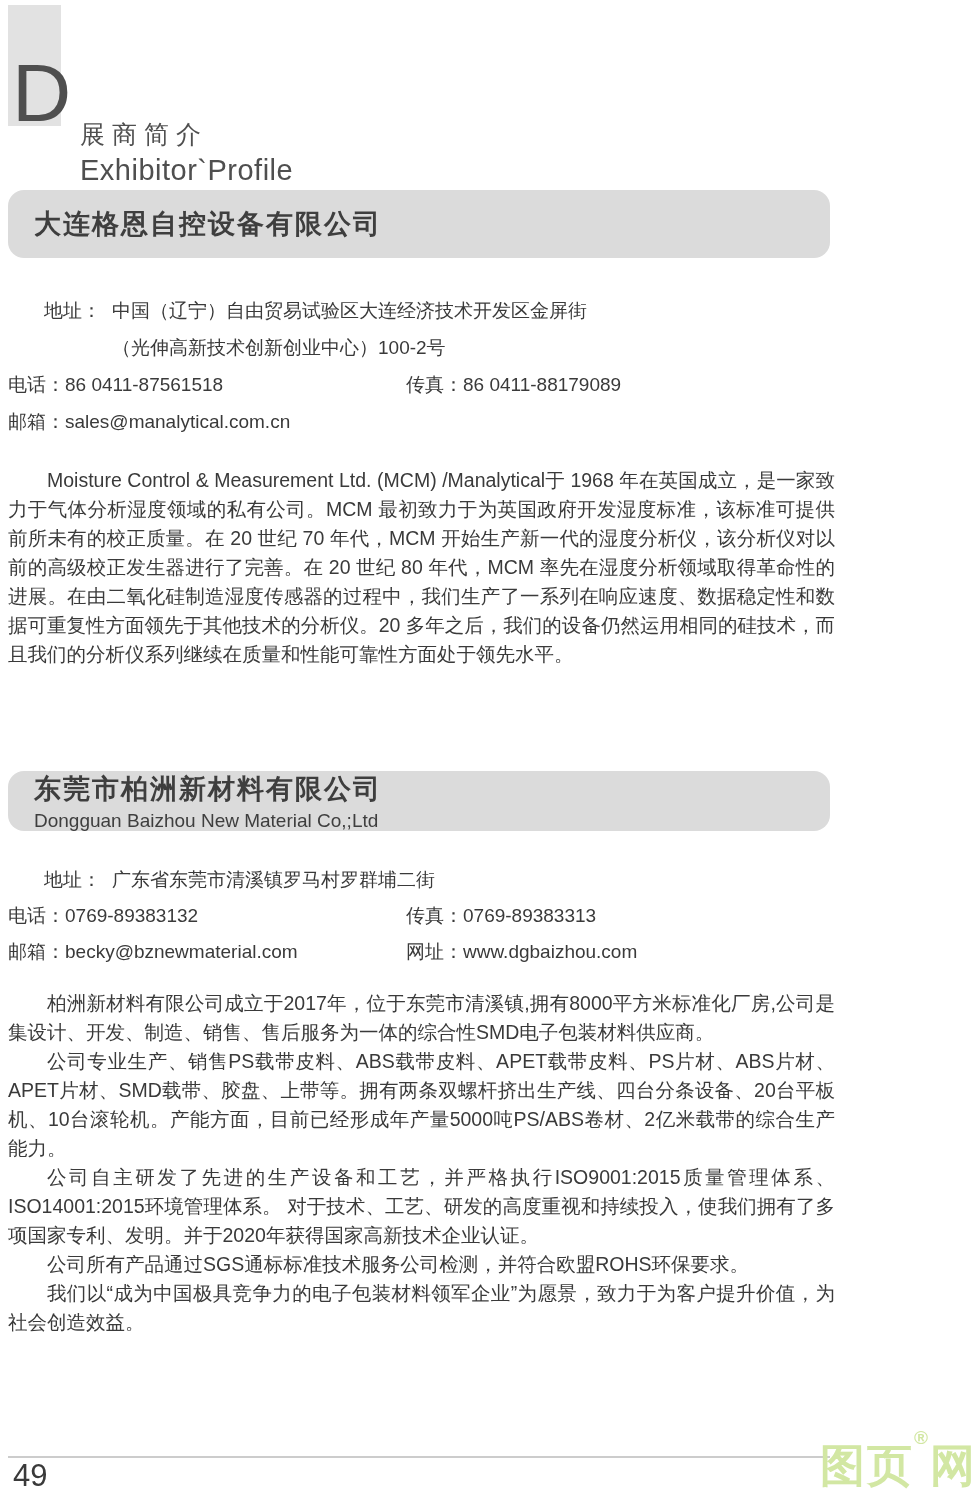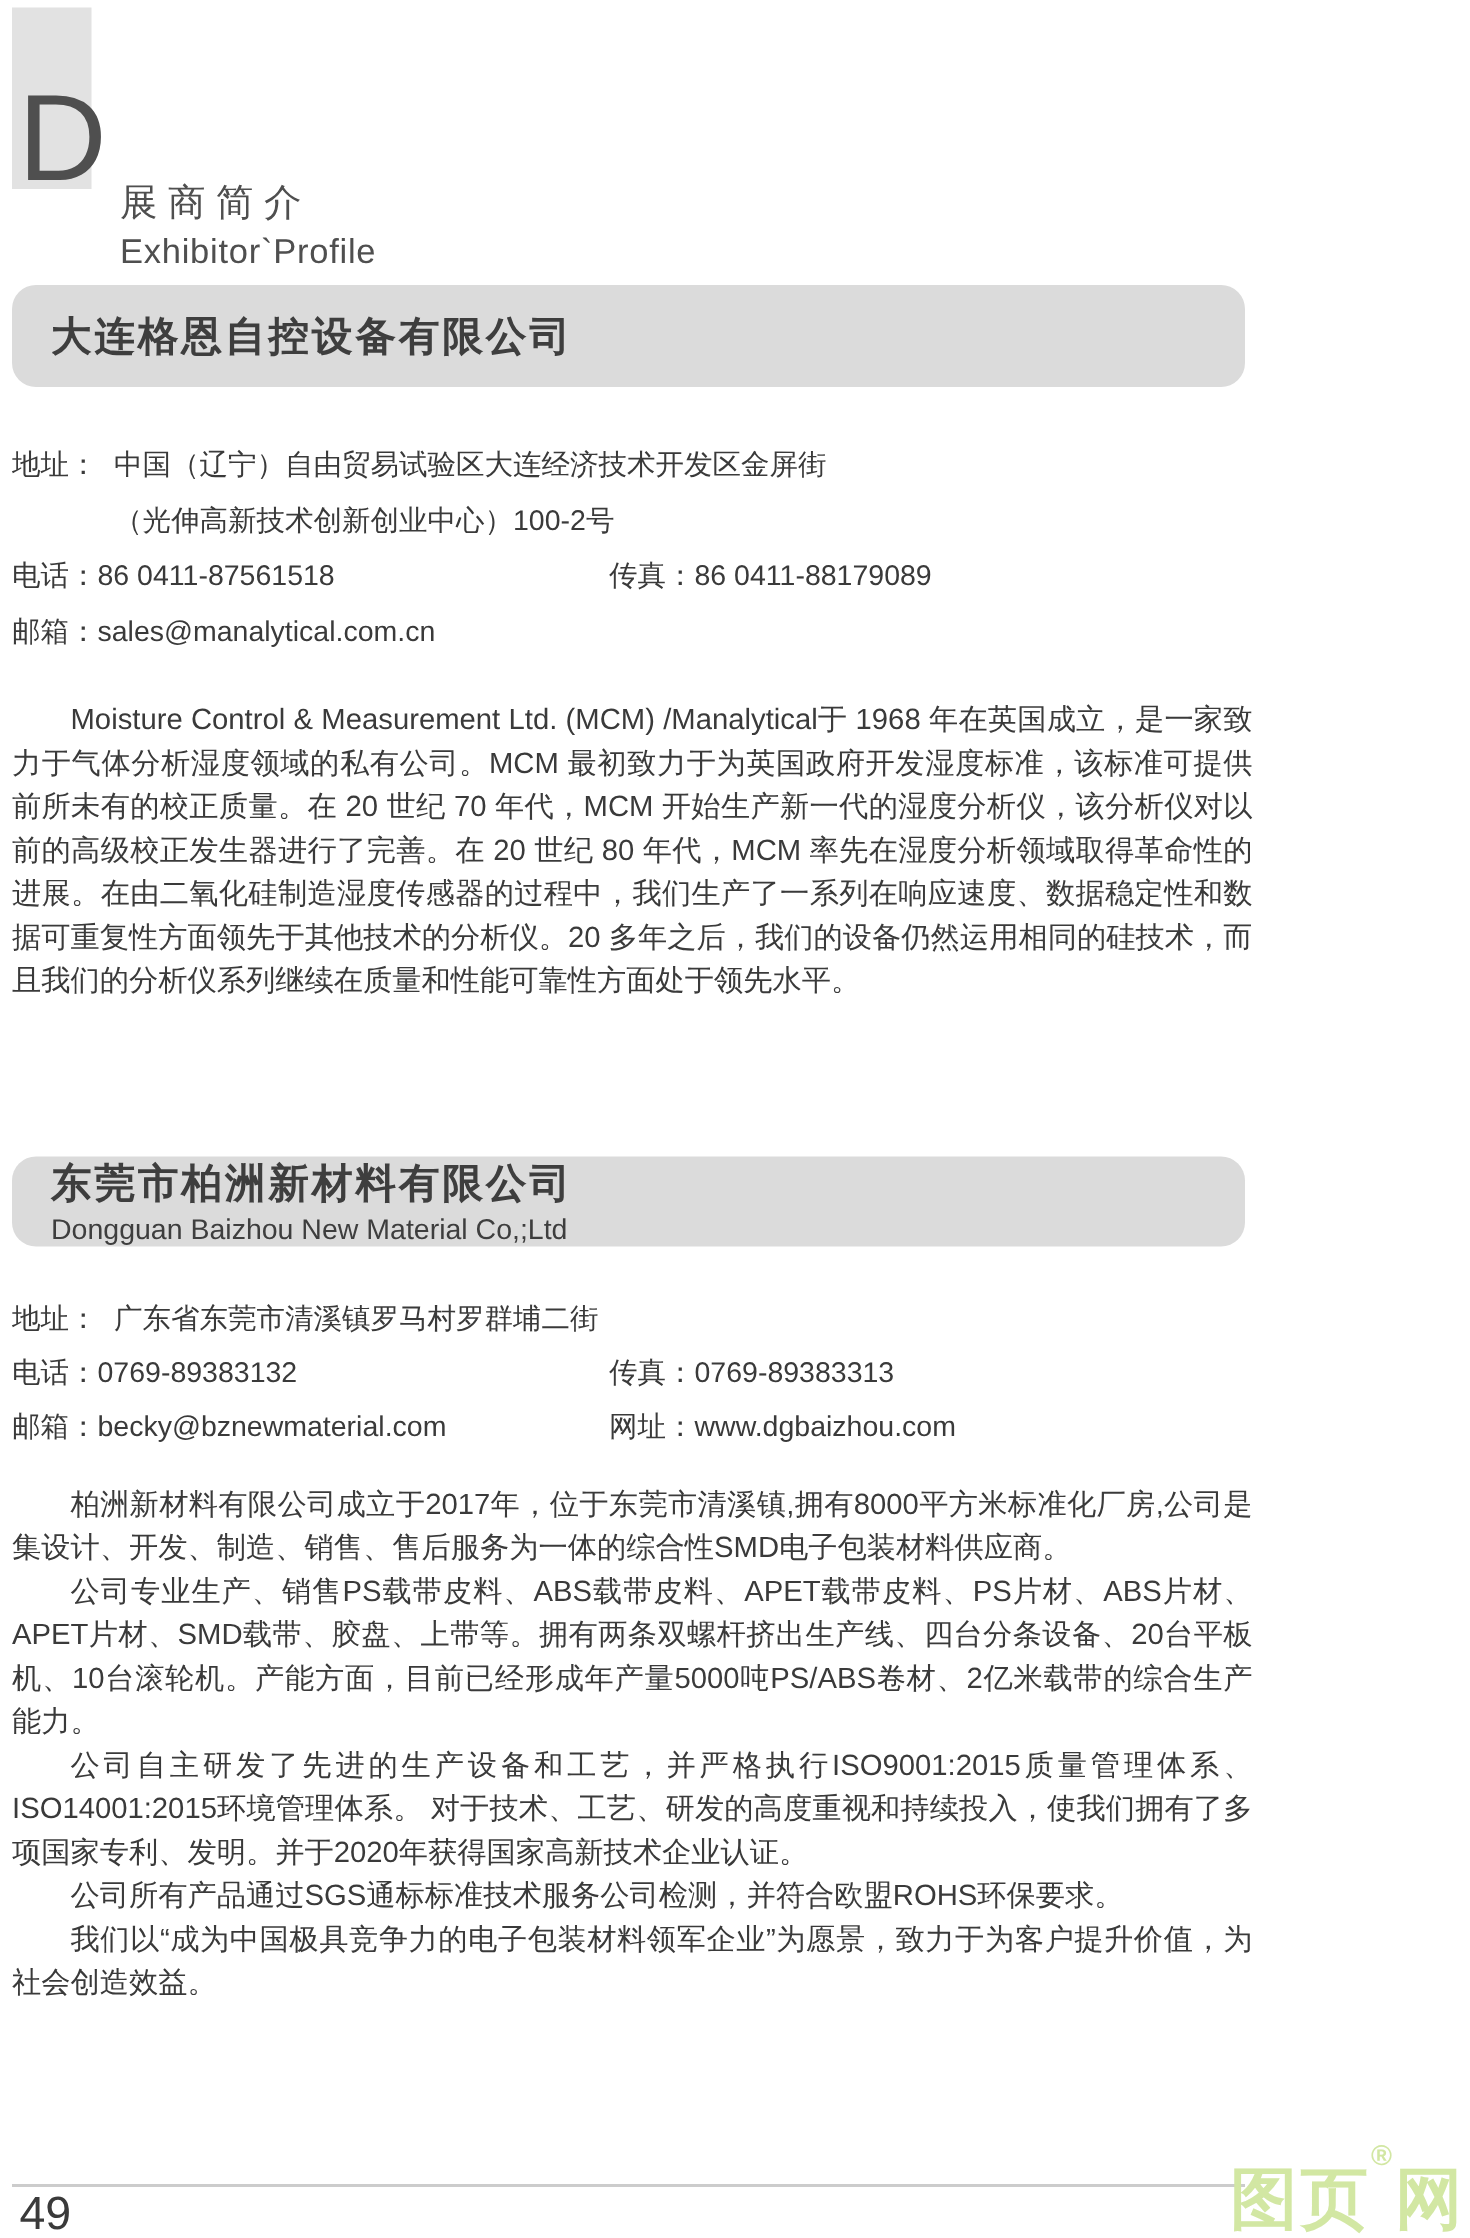--- a/index.html
+++ b/index.html
@@ -18,21 +18,21 @@
     width: 53px; height: 121px;
     background: #e2e2e2;
   }
   .d-letter {
     position: absolute; left: 4px; bottom: -8px;
     font-size: 82px; line-height: 1; font-weight: 400;
     color: #4f4f4f;
   }
   .section-titles { position: absolute; left: 80px; top: 74px; color: #4f4f4f; margin-top: 44px; }
   .title-zh { font-size: 25px; letter-spacing: 7px; }
-  .title-en { font-size: 23px; letter-spacing: 0.5px; margin-top: 3px; }
+  .title-en { font-size: 29px; letter-spacing: 0.5px; margin-top: 3px; }
 
   
   .banner {
     position: absolute; left: 8px; width: 822px;
     background: #dbdbdb; color: #3e3e3e;
     box-sizing: border-box; padding-left: 26px;
     display: flex; flex-direction: column; justify-content: center; border-radius: 16px;
   }
   .banner1 { top: 190px; height: 68px; }
   .banner2 { top: 771px; height: 60px; }
@@ -42,21 +42,21 @@
   
   .info {
     position: absolute; left: 8px; width: 824px;
     font-size: 19px; color: #3a3a3a;
   }
   .info1 { top: 292px; }
   .info1 .row { line-height: 37px; }
   .info2 { top: 862px; }
   .info2 .row { line-height: 36px; }
   .addr-row { display: flex; }
-  .addr-label { flex: 0 0 68px; }
+  .addr-label { flex: 0 0 68px; margin-left: 36px; }
   .two-col { display: flex; }
   .col1 { flex: 0 0 398px; }
   .col2 { flex: 1; }
 
   
   .desc {
     position: absolute; left: 8px; width: 827px;
     font-size: 19.5px; line-height: 29px;
     text-align: justify; color: #3a3a3a;
   }

